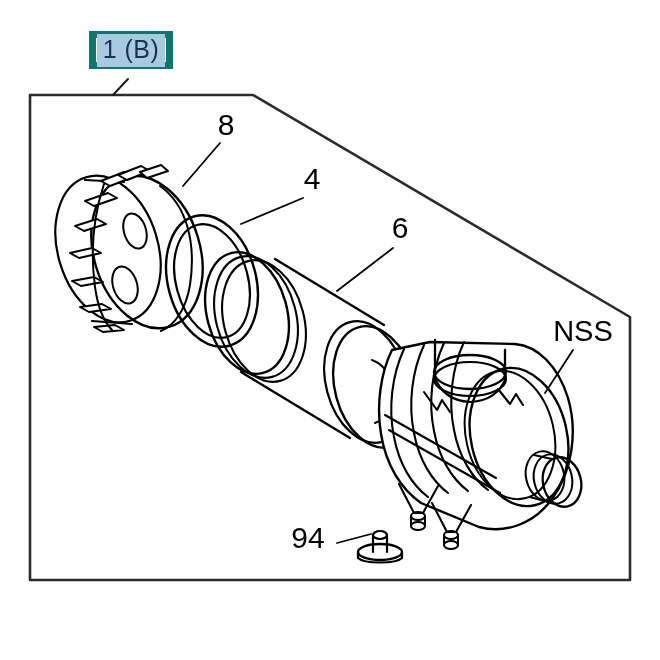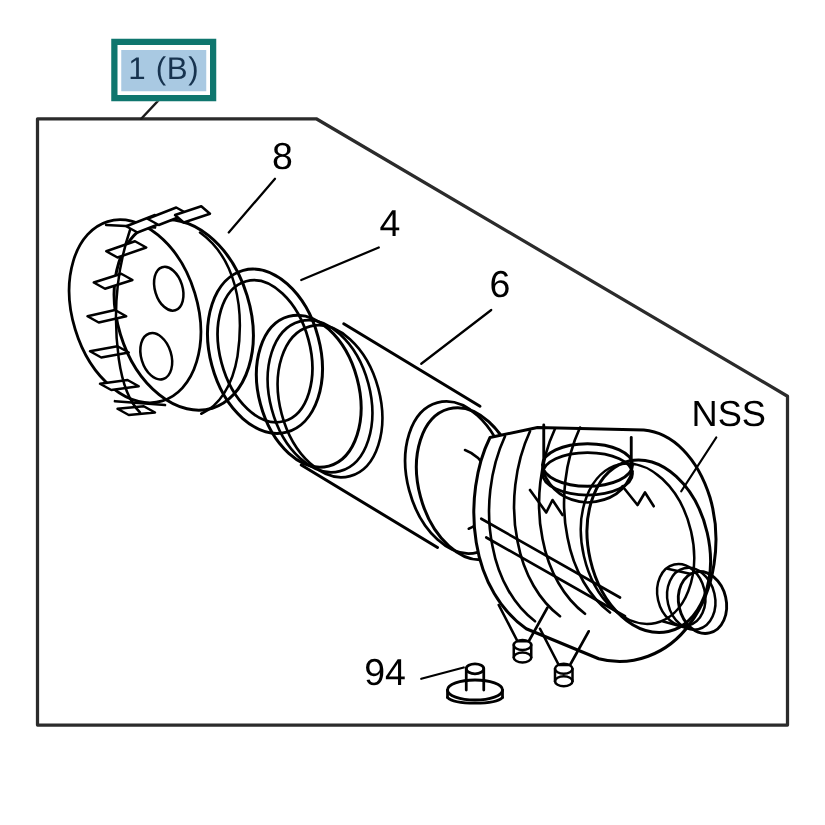--- a/index.html
+++ b/index.html
@@ -40,23 +40,23 @@
     font-size: 29px;
     fill: #000000;
     dominant-baseline: middle;
   }
   
   #ref-tag {
     position: absolute;
     left: 89px;
     top: 31px;
     width: 84px;
-    height: 50px;
+    height: 38px;
     box-sizing: border-box;
-    border: 5px solid #0f766e;
+    border: 7px solid #0f766e;
     background: #ffffff;
     display: flex;
     align-items: center;
     justify-content: center;
     z-index: 5;
   }
   #ref-tag-inner {
     background: #a9c9e2;
     color: #17334f;
     font-family: "Liberation Sans", sans-serif;

